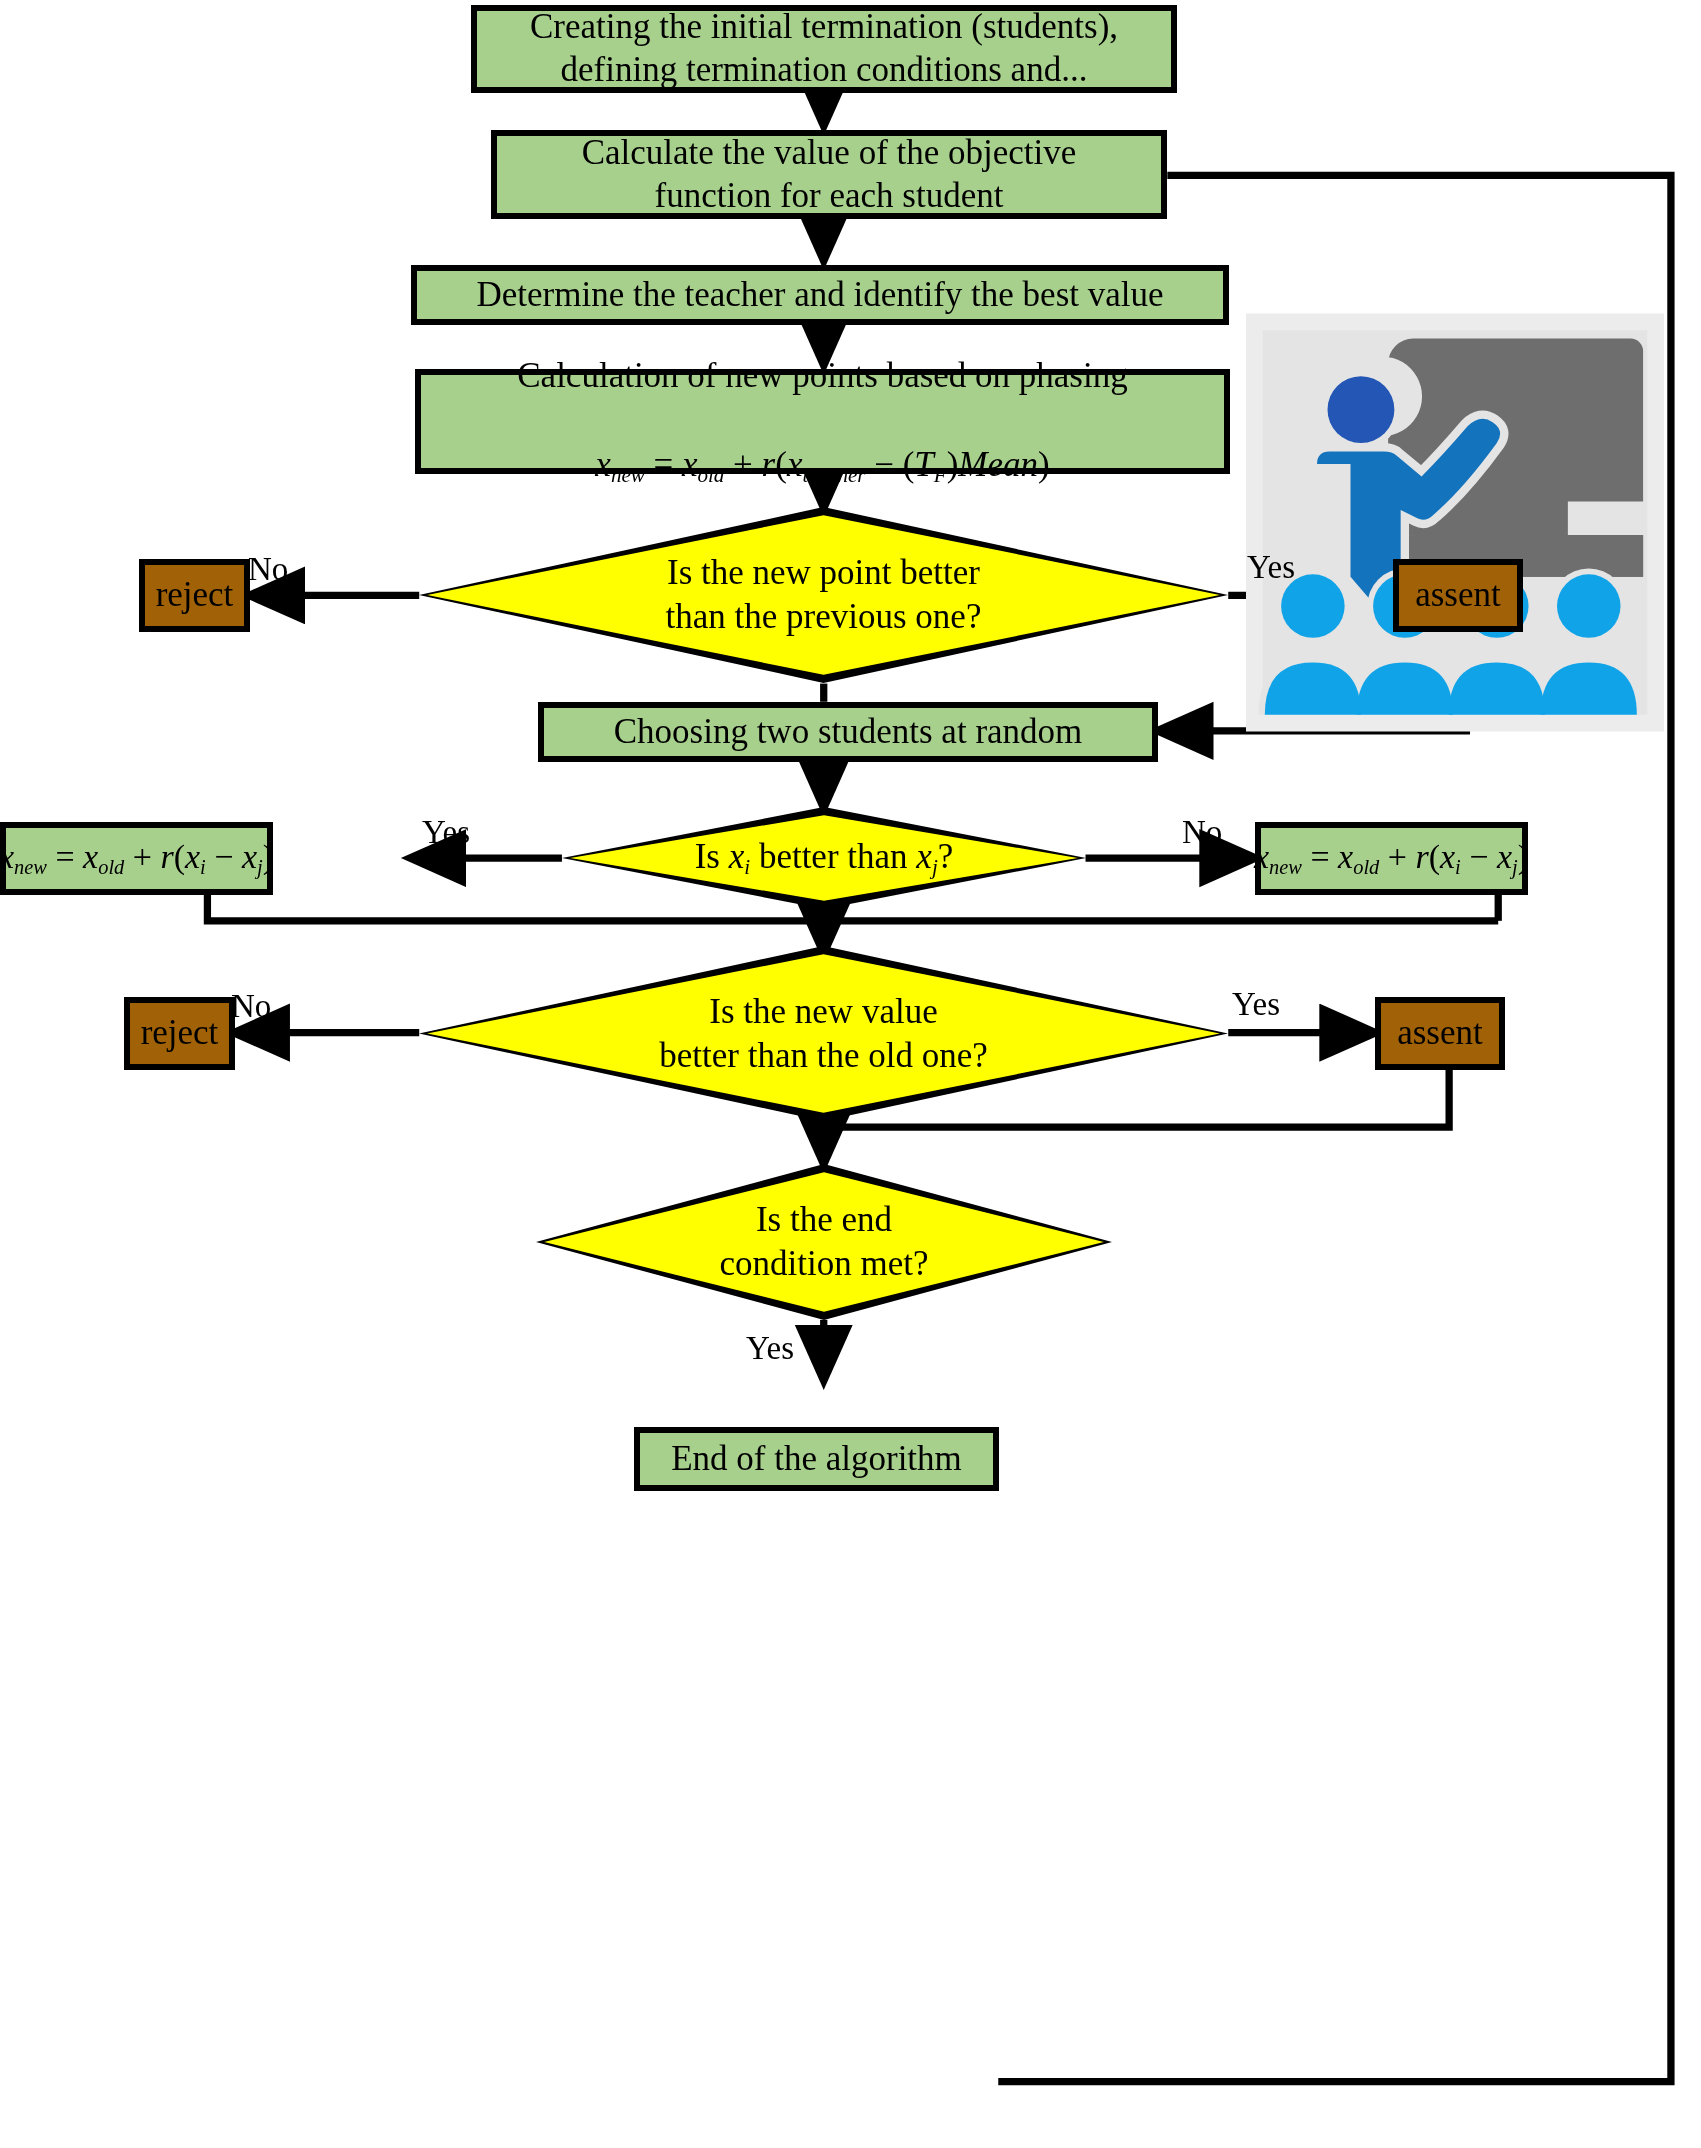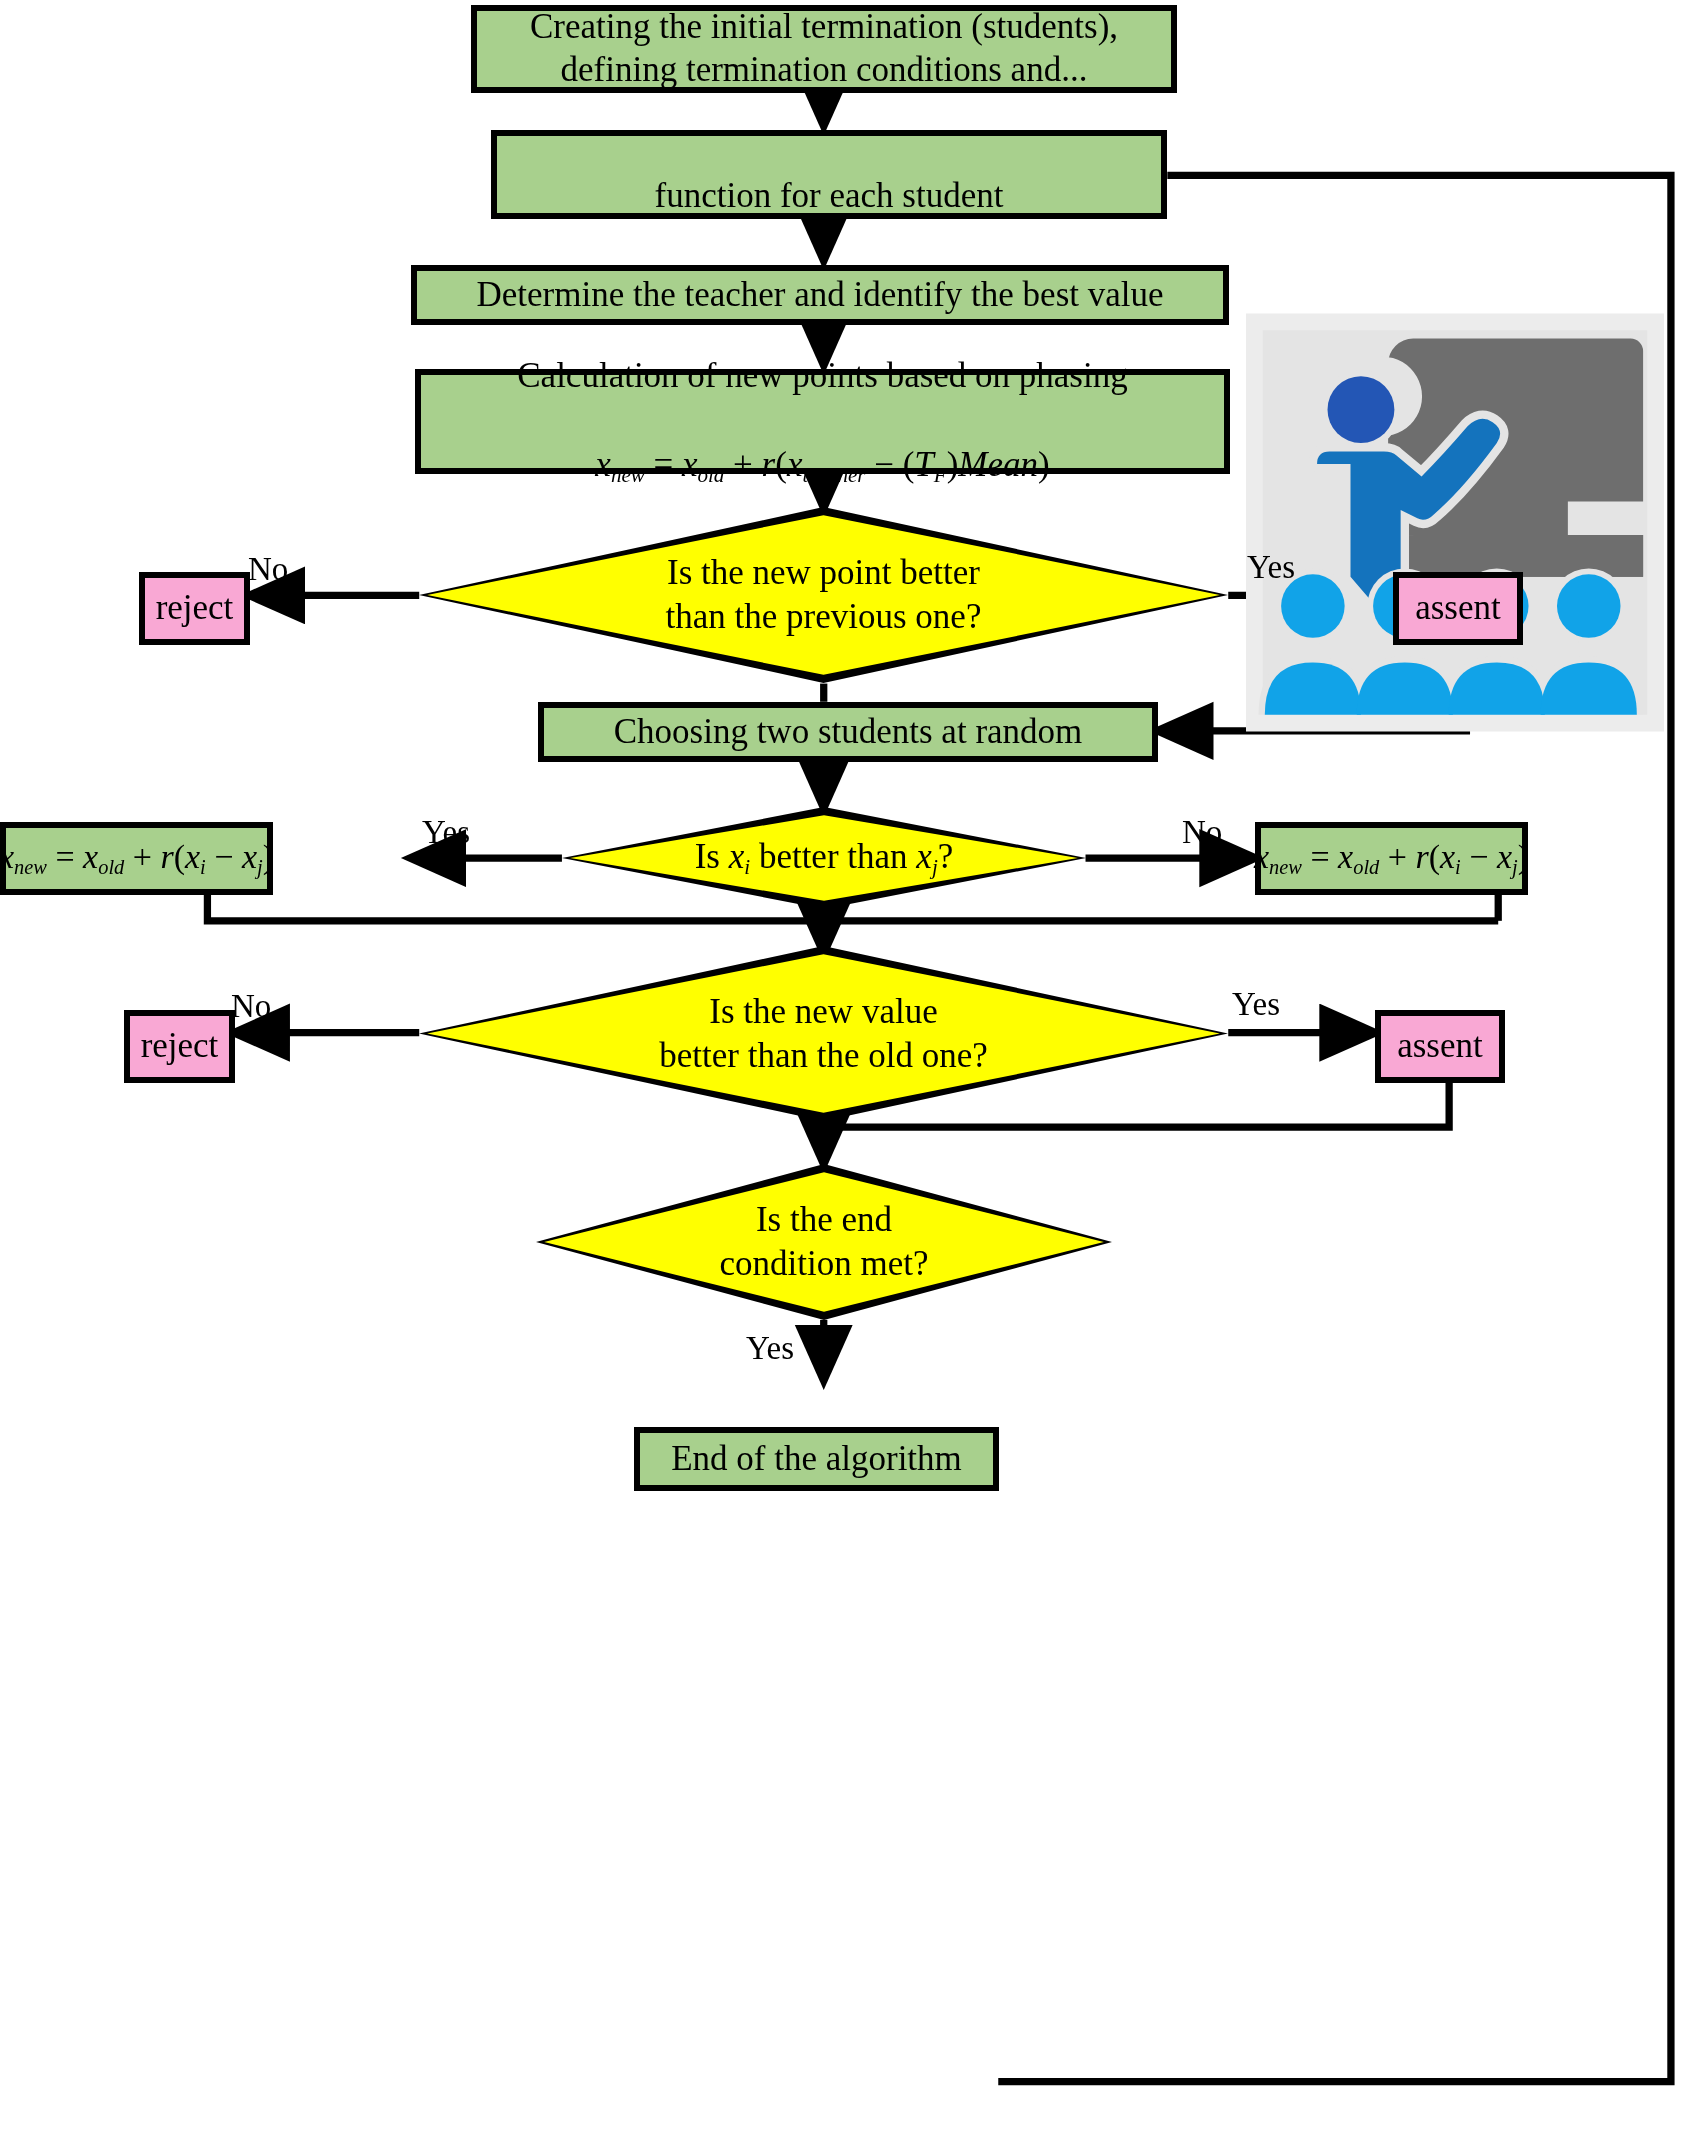--- a/index.html
+++ b/index.html
@@ -4,21 +4,21 @@
 <style>
   html,body{margin:0;padding:0;background:#ffffff;}
   body{width:1702px;height:2148px;position:relative;overflow:hidden;
        font-family:"Liberation Serif","DejaVu Serif",serif;color:#000;}
   #stage{position:absolute;left:0;top:0;width:1702px;height:2148px;}
   svg#wires{position:absolute;left:0;top:0;width:1702px;height:2148px;pointer-events:none;}
 
   .node{position:absolute;box-sizing:border-box;display:flex;align-items:center;
         justify-content:center;text-align:center;z-index:3;}
   .proc{border:6.4px solid #000;background:#a8d08d;}
-  .term{border:6.4px solid #000;background:#f9a8d4;margin-top:13px;}
+  .term{border:6.4px solid #000;background:#a16207;}
   .proc .txt,.term .txt{line-height:1.22;padding:0 9px;}
 
   .dia{position:absolute;z-index:3;}
   .dia .border{position:absolute;inset:0;background:#000;
       -webkit-clip-path:polygon(50% 0,100% 50%,50% 100%,0 50%);
       clip-path:polygon(50% 0,100% 50%,50% 100%,0 50%);}
   .dia .inner{position:absolute;left:8.2px;top:8.2px;right:8.2px;bottom:8.2px;background:#ffff00;
       -webkit-clip-path:polygon(50% 0,100% 50%,50% 100%,0 50%);
       clip-path:polygon(50% 0,100% 50%,50% 100%,0 50%);}
   .dia .txt{position:absolute;inset:0;display:flex;align-items:center;justify-content:center;
@@ -88,21 +88,21 @@
 
   <div class="node proc" style="left:471px;top:4.5px;width:706px;height:88px;">
     <div class="txt f34">
       <span>Creating the initial termination (students),</span><br>
       <span>defining termination conditions and...</span>
     </div>
   </div>
 
   <div class="node proc" style="left:491px;top:130px;width:676px;height:89px;">
     <div class="txt f34">
-      <br>
+      <span>Calculate the value of the objective</span><br>
       <span>function for each student</span>
     </div>
   </div>
 
   <div class="node proc" style="left:411px;top:265px;width:818px;height:60px;">
     <div class="txt f34">Determine the teacher and identify the best value</div>
   </div>
 
   <div class="node proc" style="left:415px;top:369px;width:815px;height:105px;flex-direction:column;gap:44px;">
     <div class="txt f34" style="padding-bottom:3.6px;">Calculation of new points based on phasing</div>

